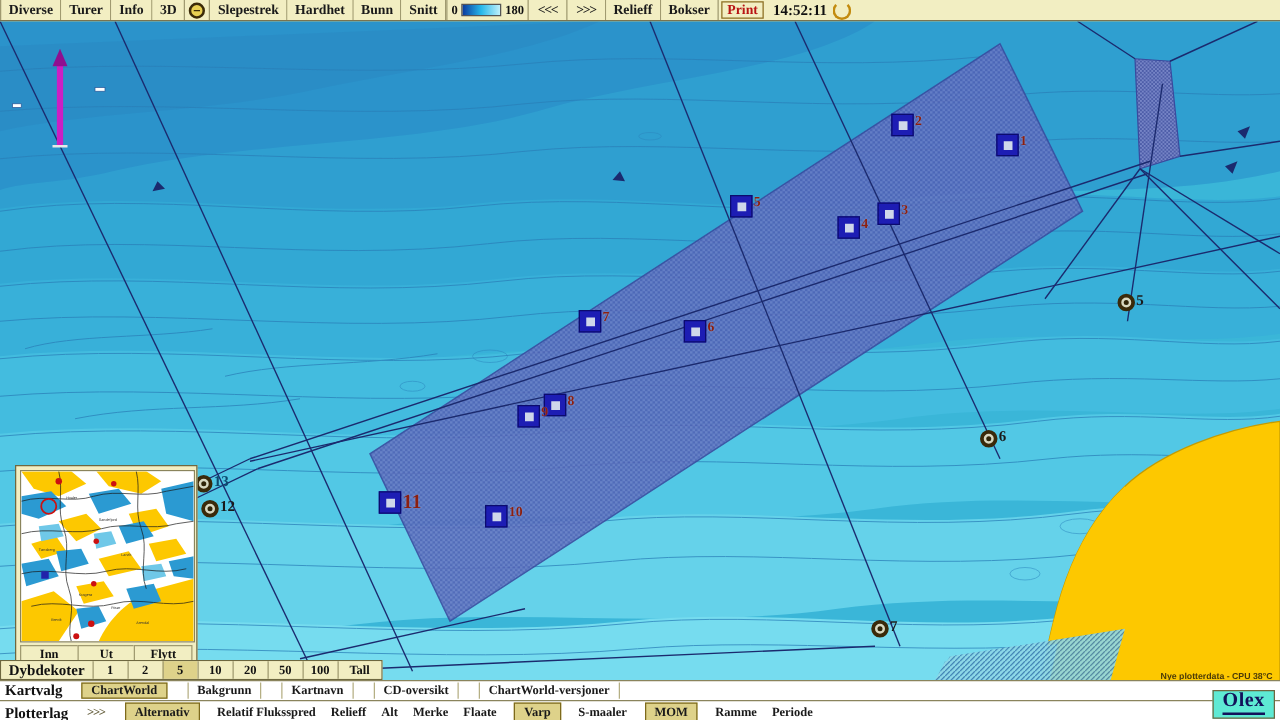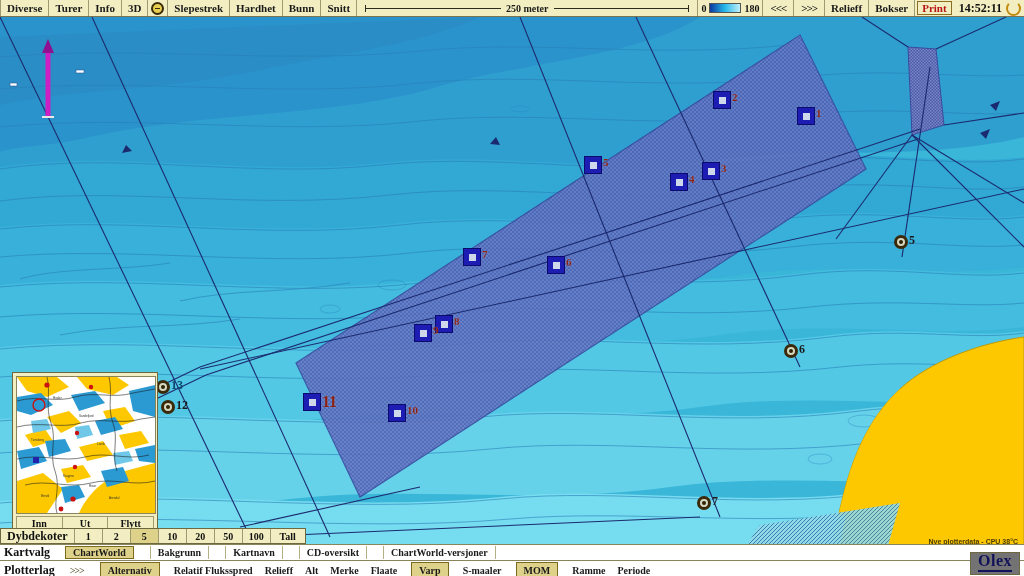--- a/index.html
+++ b/index.html
@@ -230,21 +230,21 @@
   
   #statustext {
     position: absolute; right: 6px; top: 538px;
     font-size: 7px; color: #4a3a08; font-weight: bold;
     z-index: 44; white-space: nowrap;
     font-family: "Liberation Sans", sans-serif;
   }
   #olexlogo {
     position: absolute; right: 4px; top: 552px;
     z-index: 60;
-    background: #737373;
+    background: #5eead4;
     border: 1px solid #6e6840;
     padding: 0px 7px 2px 7px;
     text-align: center;
   }
   #olexlogo .txt {
     font-family: "Liberation Serif", serif;
     font-size: 16px; font-weight: bold; color: #12125a;
     line-height: 16px;
     letter-spacing: 0.5px;
   }
@@ -285,24 +285,20 @@
     <div class="tb-btn">
         <span>Hardhet</span>
       </div>
     <div class="tb-btn">
         <span>Bunn</span>
       </div>
     <div class="tb-btn">
         <span>Snitt</span>
       </div>
 
-    <div id="scalebar">
-      <div class="rule"></div>
-      <div id="scaletext">250 meter</div>
-    </div>
 
     <div class="depthrange">
       <span class="num">0</span>
       <span class="grad"></span>
       <span class="num">180</span>
     </div>
 
     <div class="tb-nav">
         <span>&lt;&lt;&lt;</span>
       </div>

